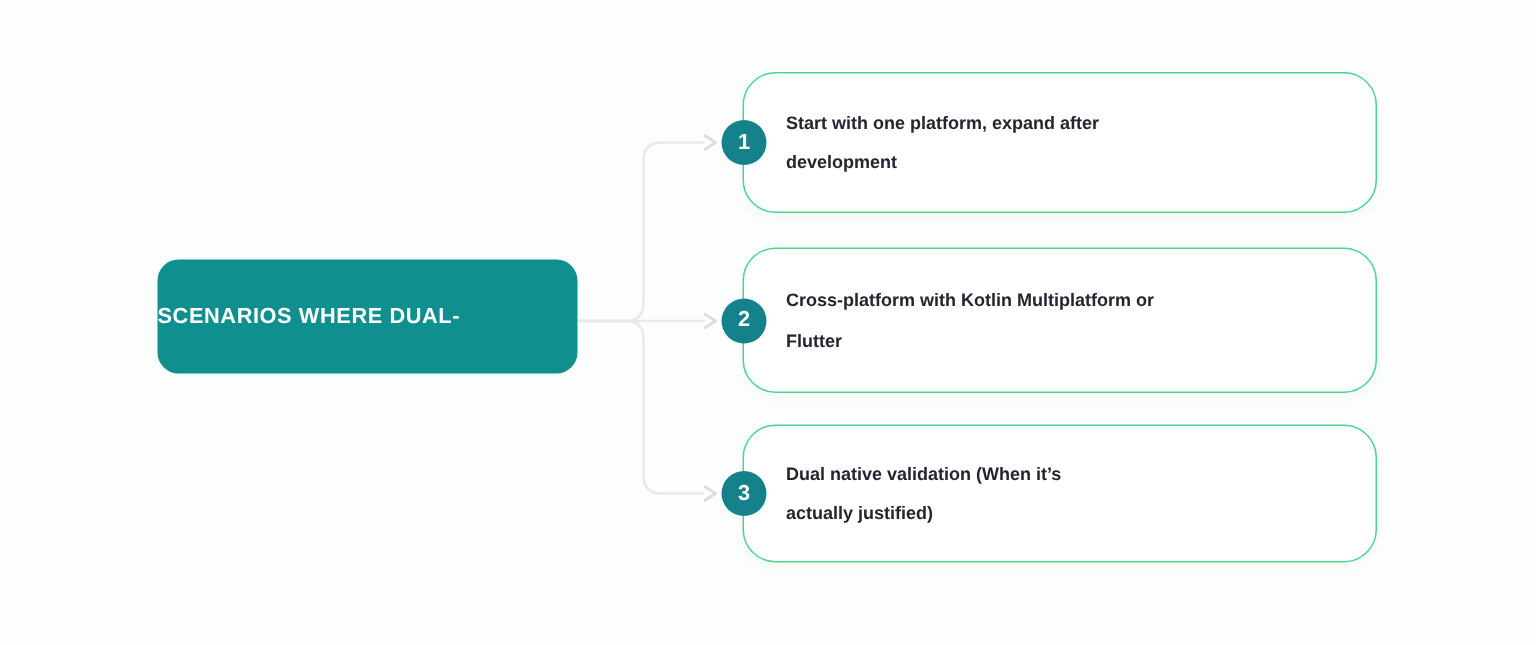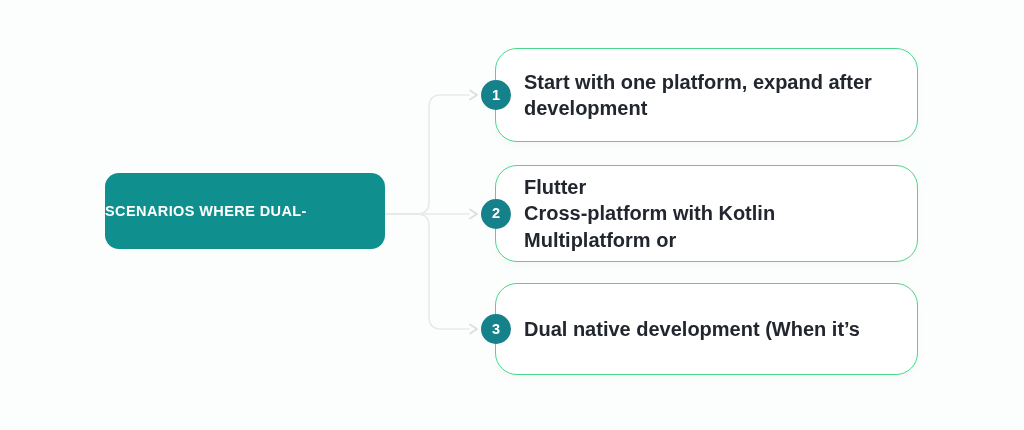--- a/index.html
+++ b/index.html
@@ -81,21 +81,21 @@
     background: var(--badge-teal);
     color: #ffffff;
     font-weight: 700;
     font-size: 14.5px;
     display: flex;
     align-items: center;
     justify-content: center;
     line-height: 1;
   }
   .card-text {
-    font-size: 20px;
+    font-size: 12px;
     font-weight: 700;
     color: var(--text-dark);
     line-height: 26.5px;
   }
   .card-text .line { display: block; }
 </style>
 </head>
 <body>
 
 <div class="stage">
@@ -119,25 +119,26 @@
     <div class="badge">1</div>
     <div class="card-text">
       <span class="line">Start with one platform, expand after</span>
       <span class="line">development</span>
     </div>
   </div>
 
   <div class="card card-2">
     <div class="badge">2</div>
     <div class="card-text">
+      <span class="line">Cross-platform with Kotlin Multiplatform or</span>
       <span class="line">Flutter</span>
-      <span class="line">Cross-platform with Kotlin Multiplatform or</span>
     </div>
   </div>
 
   <div class="card card-3">
     <div class="badge">3</div>
     <div class="card-text">
-      <span class="line">Dual native development (When it’s</span>
+      <span class="line">Dual native validation (When it’s</span>
+      <span class="line">actually justified)</span>
     </div>
   </div>
 
 </div>
 
 </body></html>

